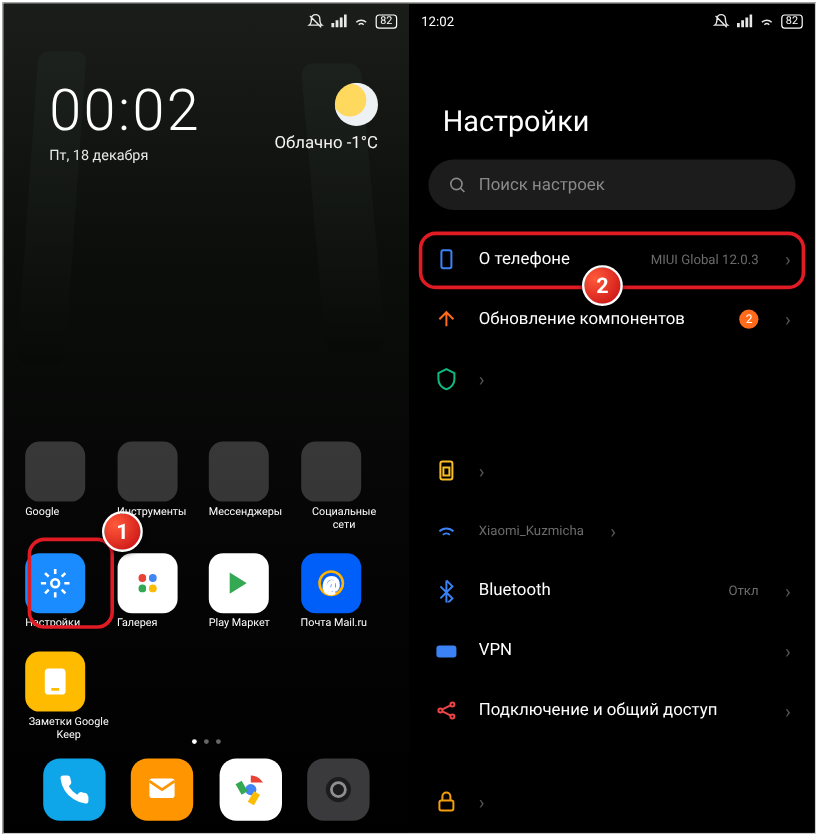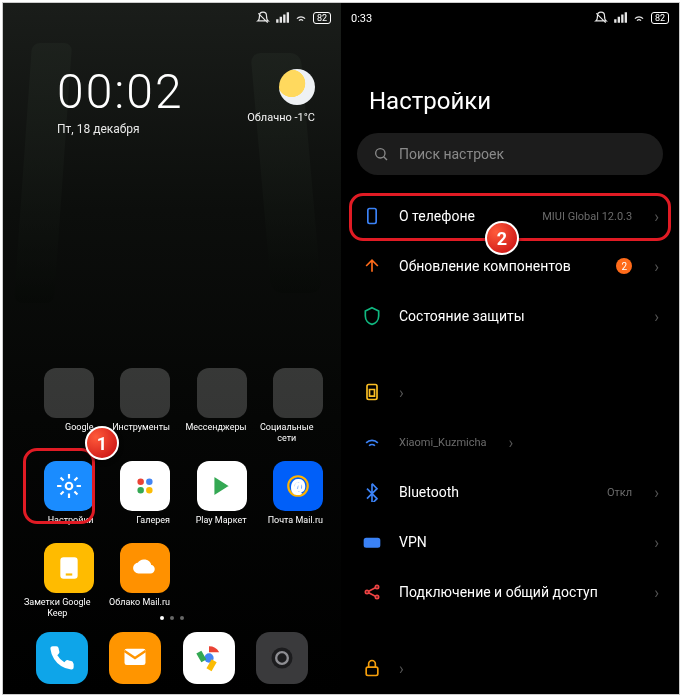--- a/index.html
+++ b/index.html
@@ -59,58 +59,58 @@
   position: absolute;
   background: linear-gradient(180deg, rgba(30,35,30,.8), rgba(5,8,5,.4));
 }
 .wallpaper::before { left: 20px; top: 40px; width: 40px; height: 260px; transform: skewX(-4deg); border-radius: 8px; }
 .wallpaper::after { right: 30px; top: 50px; width: 50px; height: 240px; transform: skewX(5deg); border-radius: 10px; }
 
 
 .clock-widget {
   position: absolute;
   top: 60px;
-  left: 54px;
+  left: 38px;
   color: #fff;
 }
 .clock-time { font-size: 48px; font-weight: 300; letter-spacing: 2px; }
 .clock-date { font-size: 12px; opacity: .9; margin-top: 2px; }
 
 .weather {
   position: absolute;
   top: 66px;
   right: 26px;
   display: flex;
   flex-direction: column;
   align-items: flex-end;
   gap: 6px;
   color: #fff;
 }
 .weather-icon {
   width: 36px; height: 36px;
   background: radial-gradient(circle at 35% 40%, #ffd95e 42%, transparent 44%), #eef1f4;
   border-radius: 50%;
 }
-.weather-text { font-size: 11px; opacity: .95; }
+.weather-text { font-size: 14px; opacity: .95; }
 
 
 .icon-grid {
   position: absolute;
   bottom: 76px;
   left: 0; right: 0;
   display: grid;
   grid-template-columns: repeat(4, 1fr);
   row-gap: 18px;
   column-gap: 4px;
   padding: 0 18px;
 }
 .app {
   display: flex;
   flex-direction: column;
-  align-items: flex-end;
+  align-items: flex-start;
   gap: 4px;
   color: #fff;
   font-size: 9px;
   text-align: center;
   line-height: 1.15;
 }
 .app-ico {
   width: 50px; height: 50px;
   border-radius: 12px;
   display: flex;
@@ -364,28 +364,20 @@
         </div>
         <div class="app">
           <div class="app-ico" style="background: rgb(255, 187, 0);">
             <svg viewBox="0 0 24 24" width="26" height="26" fill="none" stroke="#fff" stroke-width="2">
               <rect x="5" y="3" width="14" height="18" rx="2" fill="#fff"></rect>
               <path d="M9 18h6" stroke="#fbbc04" stroke-width="2"></path>
             </svg>
           </div>
           <div>Заметки Google Keep</div>
         </div>
-        <div class="app">
-          <div class="app-ico" style="background: rgb(255, 145, 0);">
-            <svg viewBox="0 0 24 24" width="26" height="26" fill="none" stroke="#fff" stroke-width="2">
-              <path d="M6 16a4 4 0 010-8 6 6 0 0111 2 3 3 0 010 6z" fill="#fff"></path>
-            </svg>
-          </div>
-          <div>Облако Mail.ru</div>
-        </div>
       </div>
 
     <div class="page-dots">
       <div class="dot active"></div>
         <div class="dot"></div>
         <div class="dot"></div>
     </div>
 
     <div class="dock" id="dock-left">
         <div class="app-ico" style="background: rgb(14, 165, 233);">
@@ -416,21 +408,21 @@
         </div>
       </div>
 
     <div class="hl-box" style="left:20px;bottom:170px;width:72px;height:76px"></div>
     <div class="badge" style="left:82px;bottom:234px">1</div>
   </div>
 
   <div class="screen screen-right">
     <div class="status-bar">
       <div class="status-left">
-          <span>0:33</span>
+          <span>12:02</span>
         </div>
       <div class="status-right">
         <svg class="status-icon" viewBox="0 0 24 24" fill="none" stroke="#fff" stroke-width="2">
             <path d="M18 8a6 6 0 10-12 0c0 7-3 9-3 9h18s-3-2-3-9M4 4l16 16"></path>
           </svg>
         <svg class="status-icon" viewBox="0 0 24 24" fill="#fff">
             <path d="M2 20h4v-6H2zM8 20h4V10H8zM14 20h4V6h-4zM20 20h4V2h-4z"></path>
           </svg>
         <svg class="status-icon" viewBox="0 0 24 24" fill="none" stroke="#fff" stroke-width="2">
             <path d="M5 13a10 10 0 0114 0M8.5 16.5a5 5 0 017 0M12 20h.01"></path>
@@ -469,21 +461,20 @@
           <div class="si-label">Обновление компонентов</div>
           <div class="si-badge">2</div>
           <div class="chevron">›</div>
         </div>
         <div class="setting-item">
           <div class="si-icon">
             <svg viewBox="0 0 24 24" width="20" height="20" fill="none" stroke="#10b981" stroke-width="2" style="color:#10b981">
               <path d="M12 2l8 4v6c0 5-3.5 9-8 10-4.5-1-8-5-8-10V6z"></path>
             </svg>
           </div>
-          <div class="si-label">Состояние защиты</div>
           <div class="chevron">›</div>
         </div>
         <div class="section-gap"></div>
         <div class="setting-item">
           <div class="si-icon">
             <svg viewBox="0 0 24 24" width="20" height="20" fill="none" stroke="#fbbf24" stroke-width="2" style="color:#fbbf24">
               <rect x="6" y="3" width="12" height="18" rx="2"></rect>
               <path d="M9 9h6v8H9z"></path>
             </svg>
           </div>

